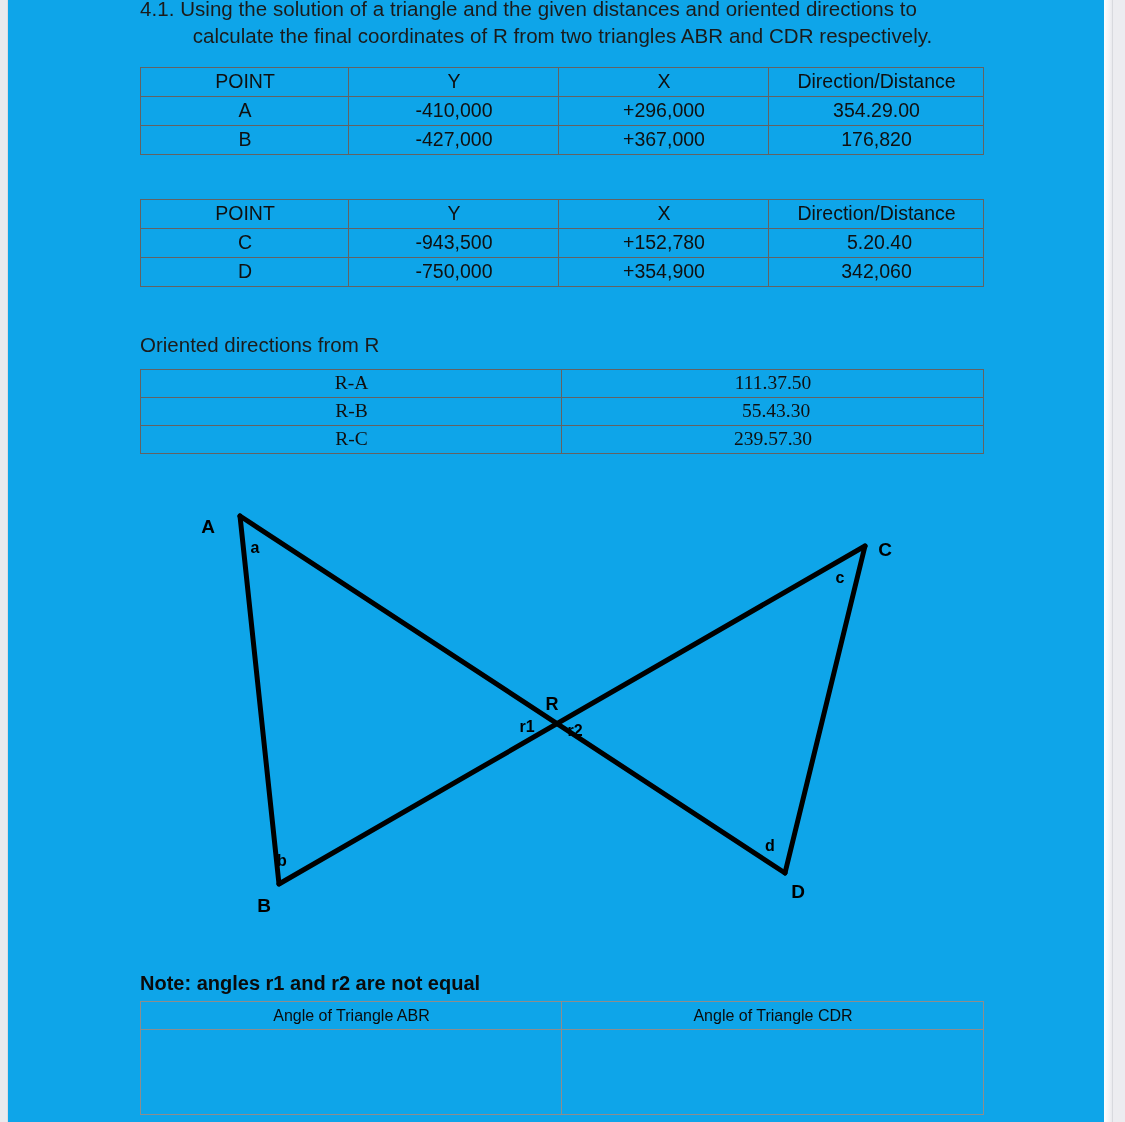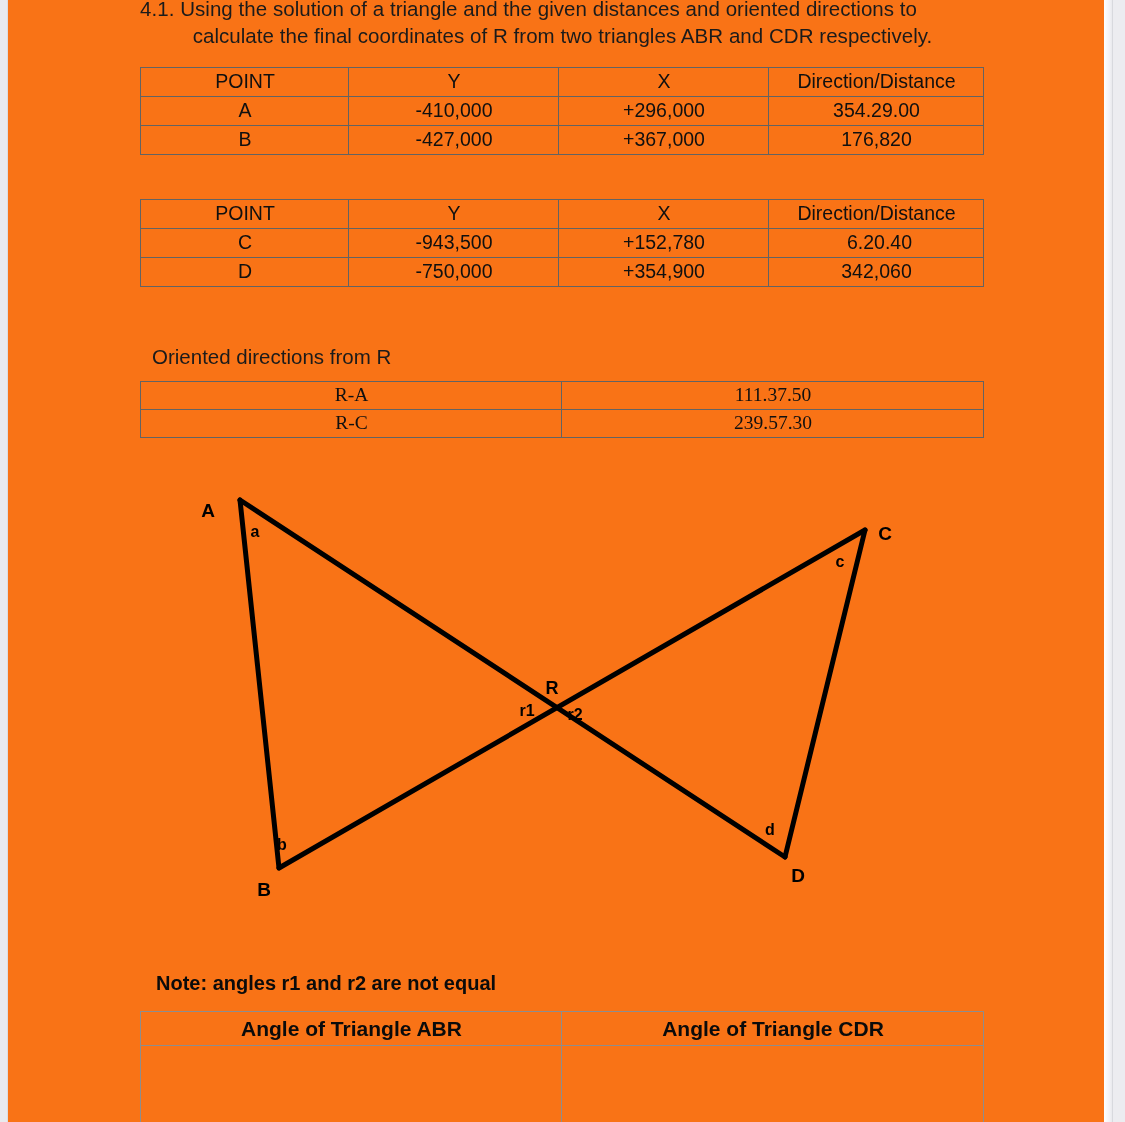--- a/index.html
+++ b/index.html
@@ -13,21 +13,21 @@
     background: #ffffff;
     font-family: "Liberation Sans", sans-serif;
     overflow: hidden;
     position: relative;
   }
 
   
   #page-root {
     position: absolute;
     inset: 0;
-    background: #f97316;
+    background: #0ea5e9;
   }
   .gutter-left {
     position: absolute;
     left: 0; top: 0;
     width: 8px; height: 1122px;
     background: #e9eaee;
     border-right: 1px solid #dcdde1;
     box-sizing: border-box;
   }
   .gutter-right {
@@ -100,21 +100,21 @@
   
   .indent-sm { padding-left: 13px !important; }
 
   #table-points-ab { margin-top: 18px; }
   #table-points-cd { margin-top: 44px; }
 
   
   .section-label {
     font-size: 20.5px;
     color: #1b1b1b;
-    margin: 12px;
+    margin: 0;
     padding-top: 46px;
     padding-bottom: 0;
   }
   #table-oriented { margin-top: 12px; font-family: Liberation Serif, serif; }
   .od-c1 { width: 421px; }
   .od-c2 { width: 422px; }
   #table-oriented td { height: 27px; }
 
   
   #diagram-wrap {
@@ -127,28 +127,28 @@
     position: absolute;
     left: 0;
     top: 0;
   }
 
   
   .note-line {
     font-size: 20px;
     font-weight: bold;
     color: #0b0b0b;
-    margin: 16px;
+    margin: 0;
     padding-top: 14px;
   }
   #table-angles { margin-top: 6px; }
   #table-angles td {
     text-align: center;
-    font-weight: bold;
-    font-size: 21px;
+    font-weight: normal;
+    font-size: 16px;
     color: #0b0b0b;
     border: 1px solid #8d8d8d;
     height: auto;
   }
   #table-angles td.hdr {
     padding-top: 5px;
     padding-bottom: 4px;
   }
   #table-angles td.blank {
     height: 85px;
@@ -212,21 +212,21 @@
         <tr>
           <td>POINT</td>
           <td>Y</td>
           <td>X</td>
           <td>Direction/Distance</td>
         </tr>
         <tr>
           <td>C</td>
           <td>-943,500</td>
           <td>+152,780</td>
-          <td class="indent-sm">6.20.40</td>
+          <td class="indent-sm">5.20.40</td>
         </tr>
         <tr>
           <td>D</td>
           <td>-750,000</td>
           <td>+354,900</td>
           <td>342,060</td>
         </tr>
       </tbody>
     </table>
 
@@ -234,20 +234,24 @@
 
     <table class="grid" id="table-oriented">
       <colgroup>
           <col class="od-c1">
           <col class="od-c2">
         </colgroup>
       <tbody>
         <tr>
           <td>R-A</td>
           <td>111.37.50</td>
+        </tr>
+        <tr>
+          <td>R-B</td>
+          <td class="indent-sm">55.43.30</td>
         </tr>
         <tr>
           <td>R-C</td>
           <td>239.57.30</td>
         </tr>
       </tbody>
     </table>
 
     <div id="diagram-wrap">
       <svg id="diagram-svg" width="845" height="470" viewBox="0 0 845 470">

